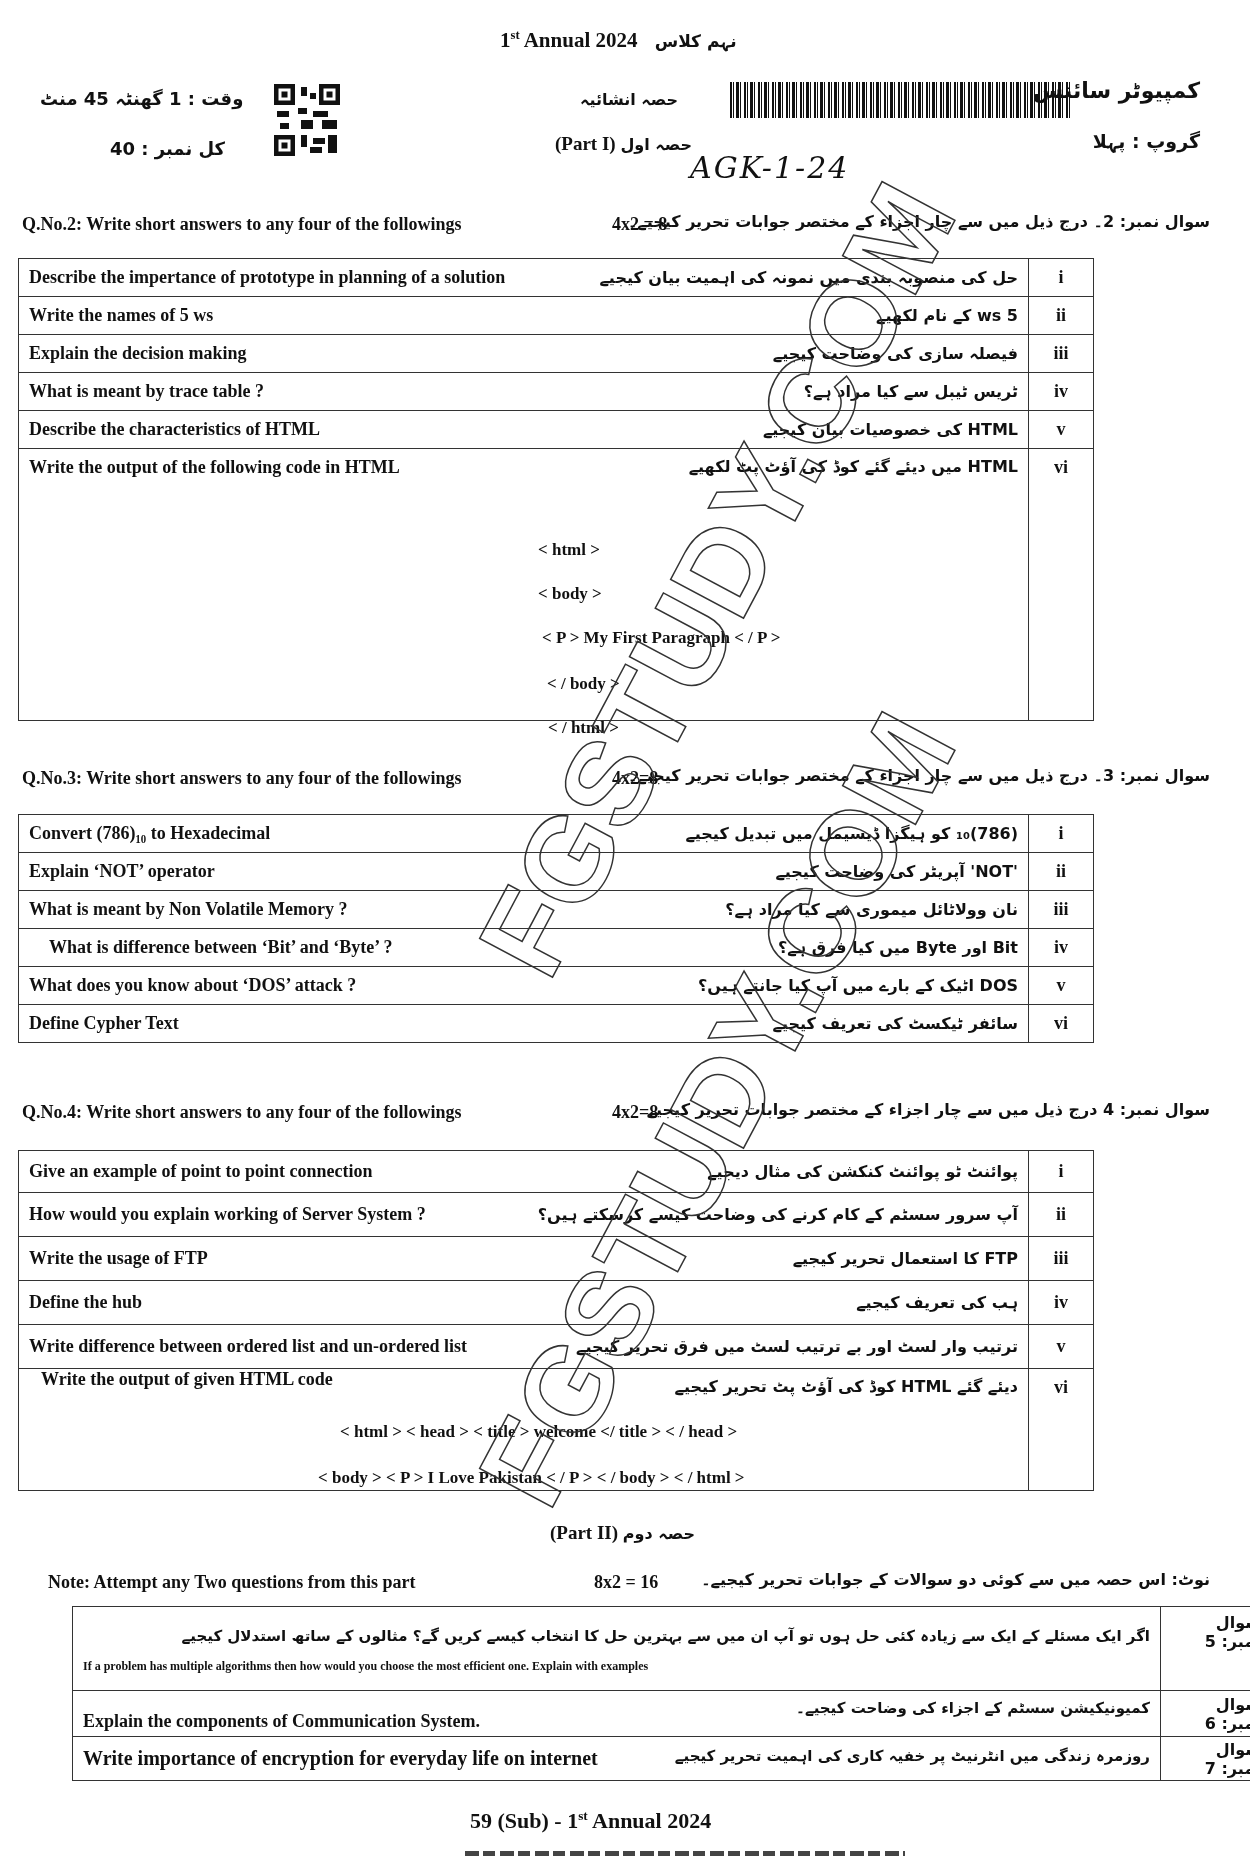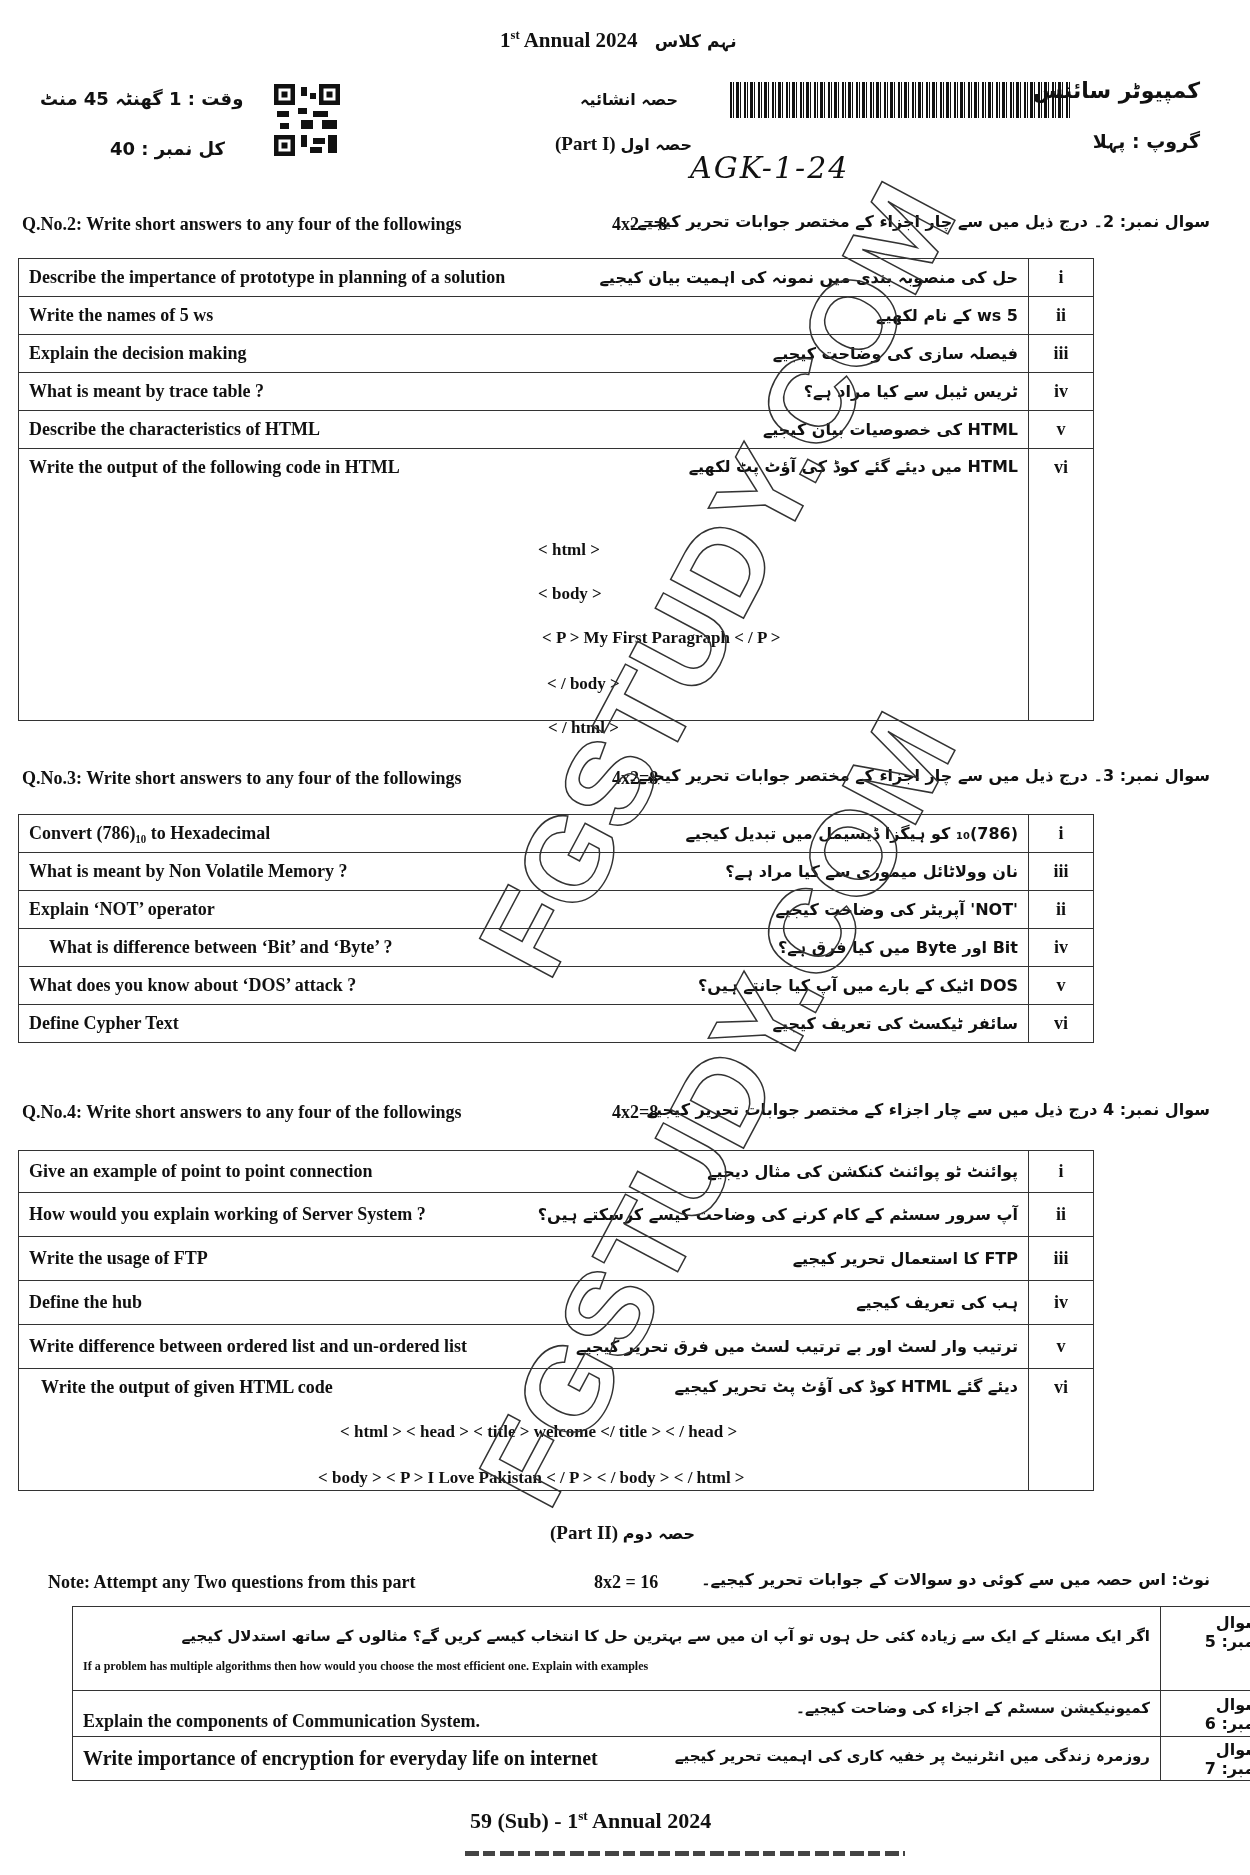--- a/index.html
+++ b/index.html
@@ -156,28 +156,28 @@
   <span class="ur-txt ur">سوال نمبر: 3۔ درج ذیل میں سے چار اجزاء کے مختصر جوابات تحریر کیجیے۔</span>
 </div>
 <table class="qt" style="top:814px;">
   <tbody>
       <tr>
         <td class="en-cell">Convert (786)₁₀  to Hexadecimal</td>
         <td class="ur-cell">(786)₁₀ کو ہیگزا ڈیسیمل میں تبدیل کیجیے</td>
         <td class="num">i</td>
       </tr>
   <tr>
+        <td class="en-cell">Explain ‘NOT’ operator</td>
+        <td class="ur-cell">'NOT' آپریٹر کی وضاحت کیجیے</td>
+        <td class="num">ii</td>
+      </tr>
+  <tr>
         <td class="en-cell">What is meant by Non Volatile Memory ?</td>
         <td class="ur-cell">نان وولاٹائل میموری سے کیا مراد ہے؟</td>
         <td class="num">iii</td>
-      </tr>
-  <tr>
-        <td class="en-cell">Explain ‘NOT’ operator</td>
-        <td class="ur-cell">'NOT' آپریٹر کی وضاحت کیجیے</td>
-        <td class="num">ii</td>
       </tr>
   <tr>
         <td class="en-cell" style="padding-left:30px;">What is difference between ‘Bit’ and ‘Byte’ ?</td>
         <td class="ur-cell">Bit اور Byte میں کیا فرق ہے؟</td>
         <td class="num">iv</td>
       </tr>
   <tr>
         <td class="en-cell">What does you know about ‘DOS’ attack ?</td>
         <td class="ur-cell">DOS اٹیک کے بارے میں آپ کیا جانتے ہیں؟</td>
         <td class="num">v</td>
@@ -216,21 +216,21 @@
         <td class="en-cell">Define the hub</td>
         <td class="ur-cell">ہب کی تعریف کیجیے</td>
         <td class="num">iv</td>
       </tr>
   <tr style="height:44px;">
         <td class="en-cell">Write difference between ordered list and un-ordered list</td>
         <td class="ur-cell">ترتیب وار لسٹ اور بے ترتیب لسٹ میں فرق تحریر کیجیے</td>
         <td class="num">v</td>
       </tr>
   <tr style="height:122px;">
-        <td class="en-cell" style="vertical-align:top;padding-top:8px;padding-left:22px;">Write the output of given HTML code</td>
+        <td class="en-cell" style="vertical-align:top;padding-left:22px;">Write the output of given HTML code</td>
         <td class="ur-cell" style="vertical-align:top;padding-top:8px;">دیئے گئے HTML کوڈ کی آؤٹ پٹ تحریر کیجیے</td>
         <td class="num" style="vertical-align:top;padding-top:8px;">vi</td>
       </tr>
 </tbody>
   </table>
 <div class="code-block" style="left:340px;top:1422px;">
   <div class="code-line" style="top:0;left:0;">&lt; html &gt; &lt; head &gt; &lt; title &gt; welcome &lt;/ title &gt; &lt; / head &gt;</div>
   <div class="code-line" style="top:46px;left:-22px;">&lt; body &gt; &lt; P &gt; I Love Pakistan &lt; / P &gt; &lt; / body &gt; &lt; / html &gt;</div>
 </div>
 

